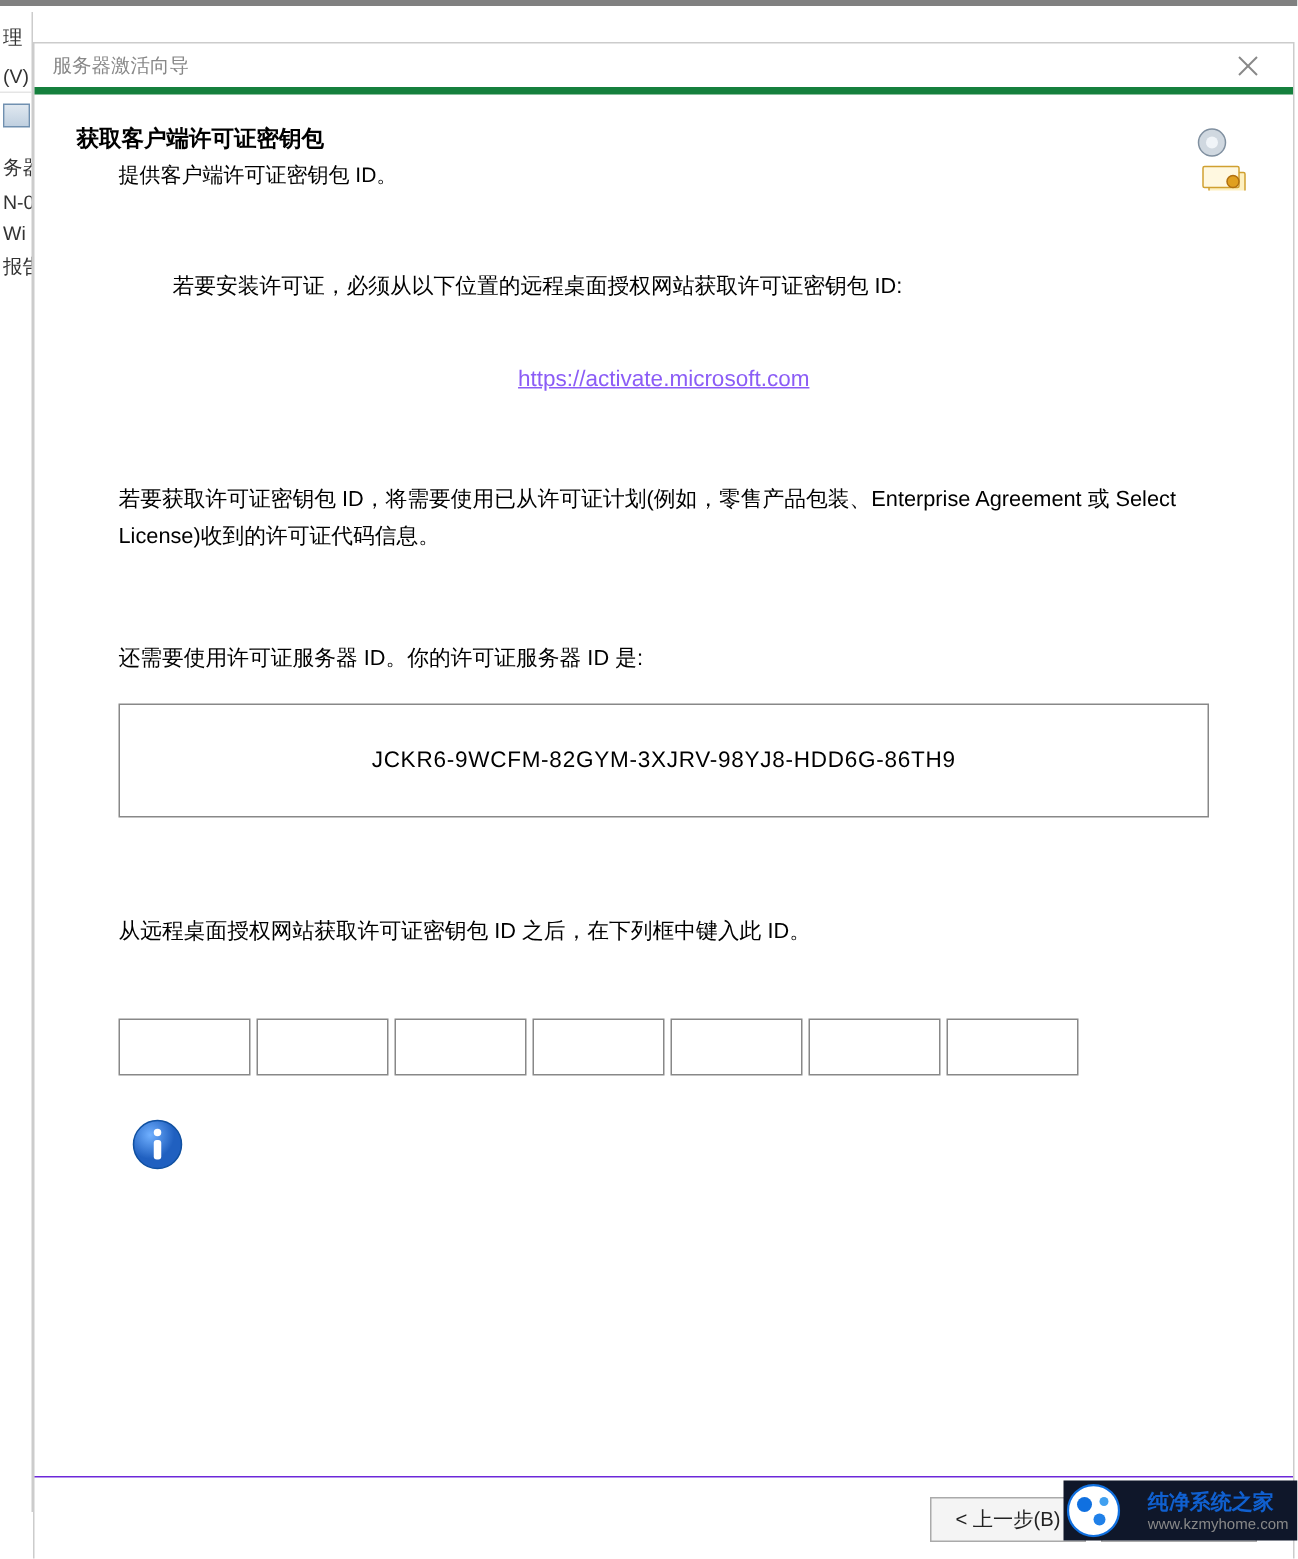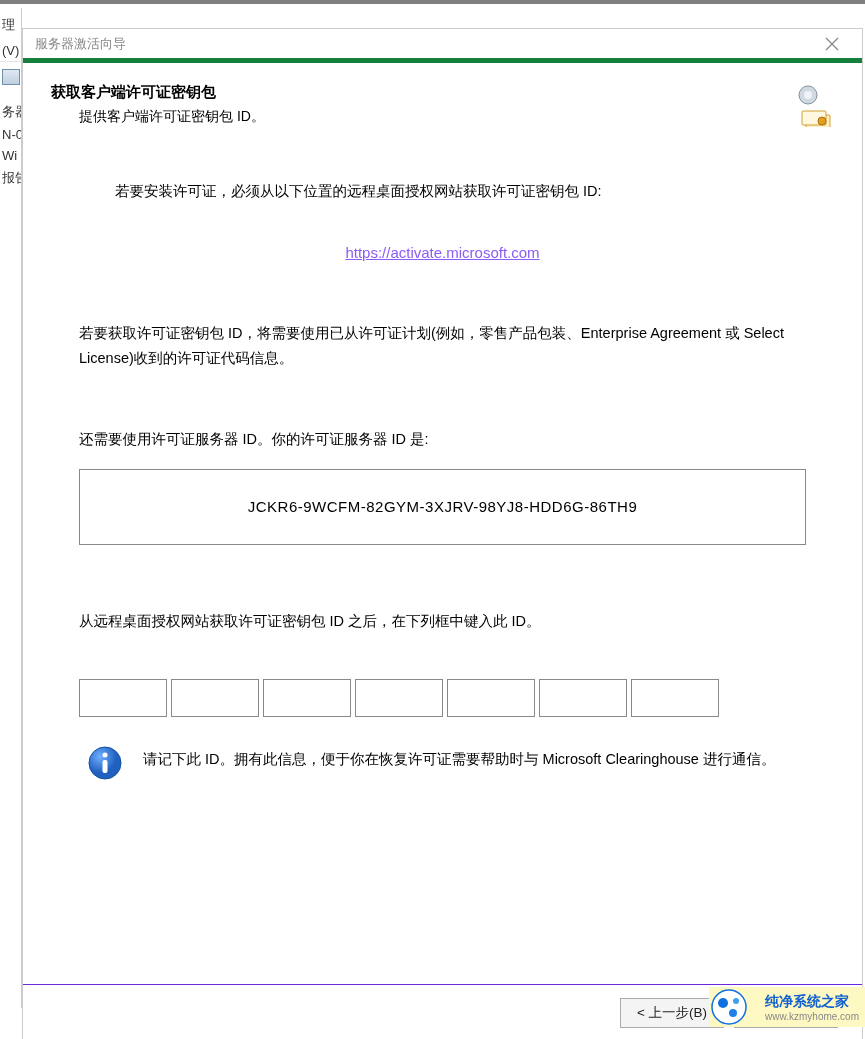--- a/index.html
+++ b/index.html
@@ -213,21 +213,21 @@
       padding: 0 12px;
       font-family: inherit;
     }
     .watermark {
       position: absolute;
       right: 0;
       bottom: 12px;
       display: flex;
       align-items: center;
       gap: 18px;
-      background: #fef9c3;
+      background: #0f172a;
       padding: 2px 6px 2px 2px;
     }
     .watermark-logo {
       width: 36px;
       height: 36px;
     }
     .watermark-text {
       display: flex;
       flex-direction: column;
       font-size: 12px;
@@ -319,21 +319,20 @@
               <radialGradient id="ig" cx="35%" cy="30%">
                 <stop offset="0%" stop-color="#70b0ff"></stop>
                 <stop offset="100%" stop-color="#2060c0"></stop>
               </radialGradient>
             </defs>
             <circle cx="18" cy="18" r="16" fill="url(#ig)" stroke="#1050a0" stroke-width="1"></circle>
             <circle cx="18" cy="10" r="2.5" fill="#fff"></circle>
             <rect x="15.5" y="15" width="5" height="13" rx="2" fill="#fff"></rect>
           </svg>
         </div>
-        <div class="info-text">请记下此 ID。拥有此信息，便于你在恢复许可证需要帮助时与 Microsoft Clearinghouse 进行通信。</div>
       </div>
     </div>
 
     <div class="footer-area">
       <button class="wiz-btn">&lt; 上一步(B)</button>
       <button class="wiz-btn">下一页(N) &gt;</button>
     </div>
   </div>
 
   <div class="watermark">

